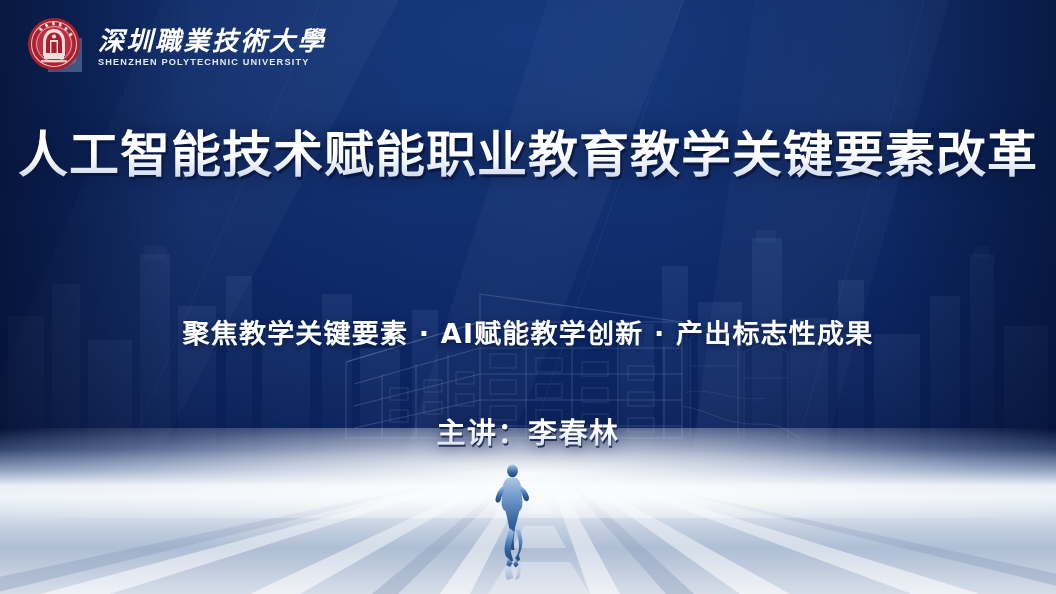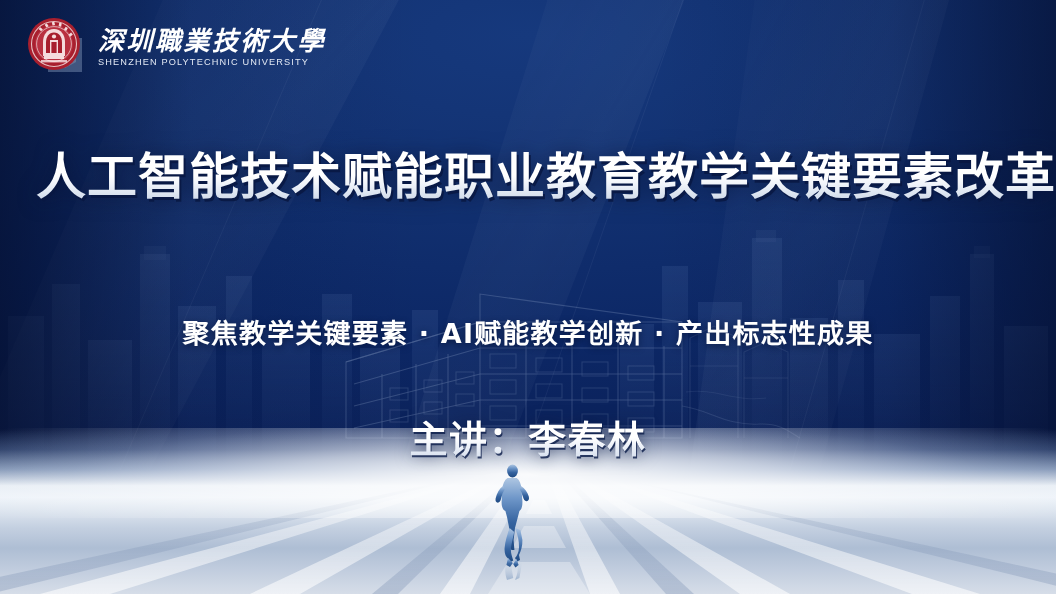--- a/index.html
+++ b/index.html
@@ -147,34 +147,33 @@
     font-size: 26px;
     font-weight: 700;
     font-style: italic;
     letter-spacing: 2.5px;
     color: #ffffff;
     line-height: 1.12;
     white-space: nowrap;
   }
   .logo-en {
     font-size: 9.2px;
-    font-weight: 400;
+    font-weight: 700;
     letter-spacing: 1.15px;
     color: #e3e9f4;
     line-height: 1.5;
     white-space: nowrap;
   }
 
   
   .title-block {
     position: absolute;
     left: 0; right: 0;
     top: 124px;
-    text-align: right;
-    margin-top: 22px;
+    text-align: center;
   }
   .title-line {
     font-family: "DejaVu Sans", "Liberation Sans", sans-serif;
     font-weight: 700;
     font-size: 50px;
     line-height: 63px;
     letter-spacing: 1px;
     white-space: nowrap;
     background: linear-gradient(180deg, #ffffff 0%, #ffffff 46%, #f0f4fa 60%, #cfdaea 86%, #b9c8dd 100%);
     -webkit-background-clip: text;
@@ -199,21 +198,21 @@
     white-space: nowrap;
     text-shadow: 0 2px 6px rgba(5,18,52,.72);
   }
 
   .speaker {
     position: absolute;
     left: 0; right: 0;
     top: 409px;
     text-align: center;
     font-family: "DejaVu Sans", "Liberation Sans", sans-serif;
-    font-size: 38px;
+    font-size: 29px;
     font-weight: 700;
     letter-spacing: 1.5px;
     white-space: nowrap;
     background: linear-gradient(180deg, #ffffff 0%, #ffffff 52%, #e6ecf6 74%, #cdd8e8 100%);
     -webkit-background-clip: text;
     background-clip: text;
     color: transparent;
     -webkit-text-fill-color: transparent;
     filter:
       drop-shadow(1px 2px 0 rgba(10,28,72,.80))

